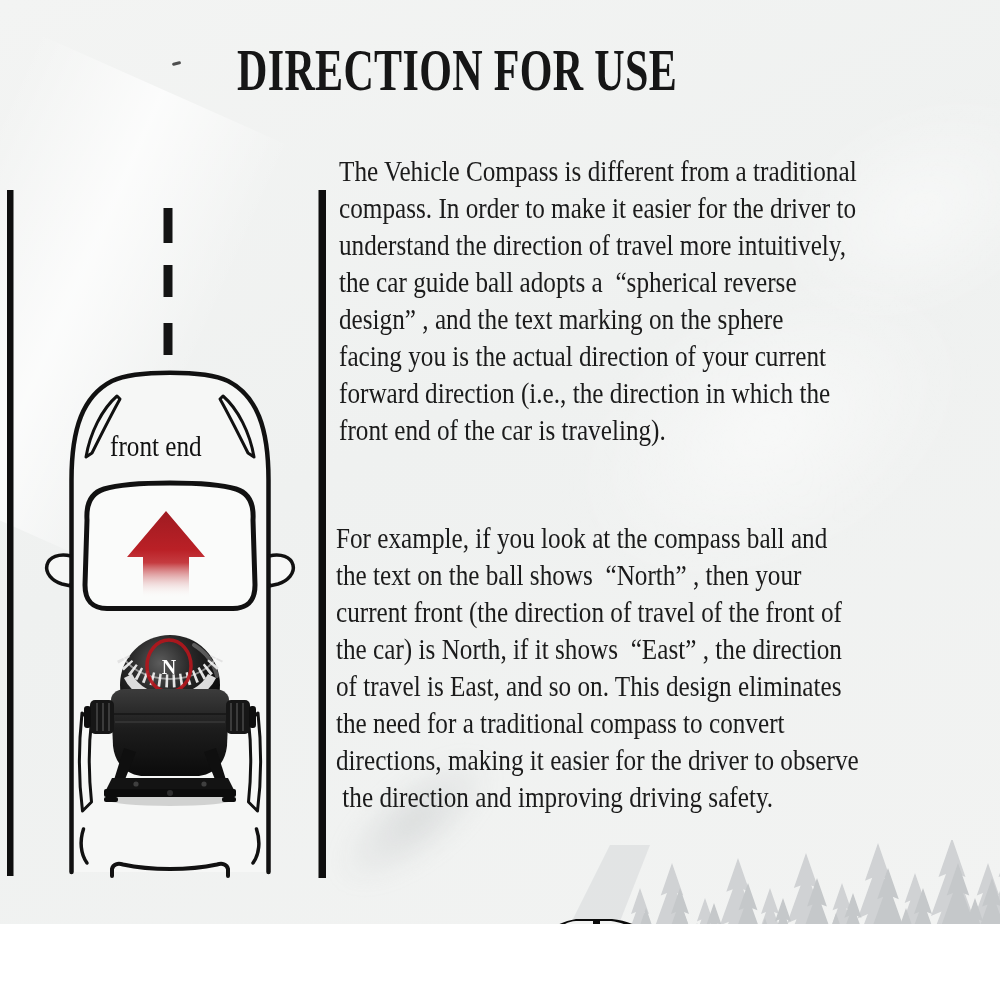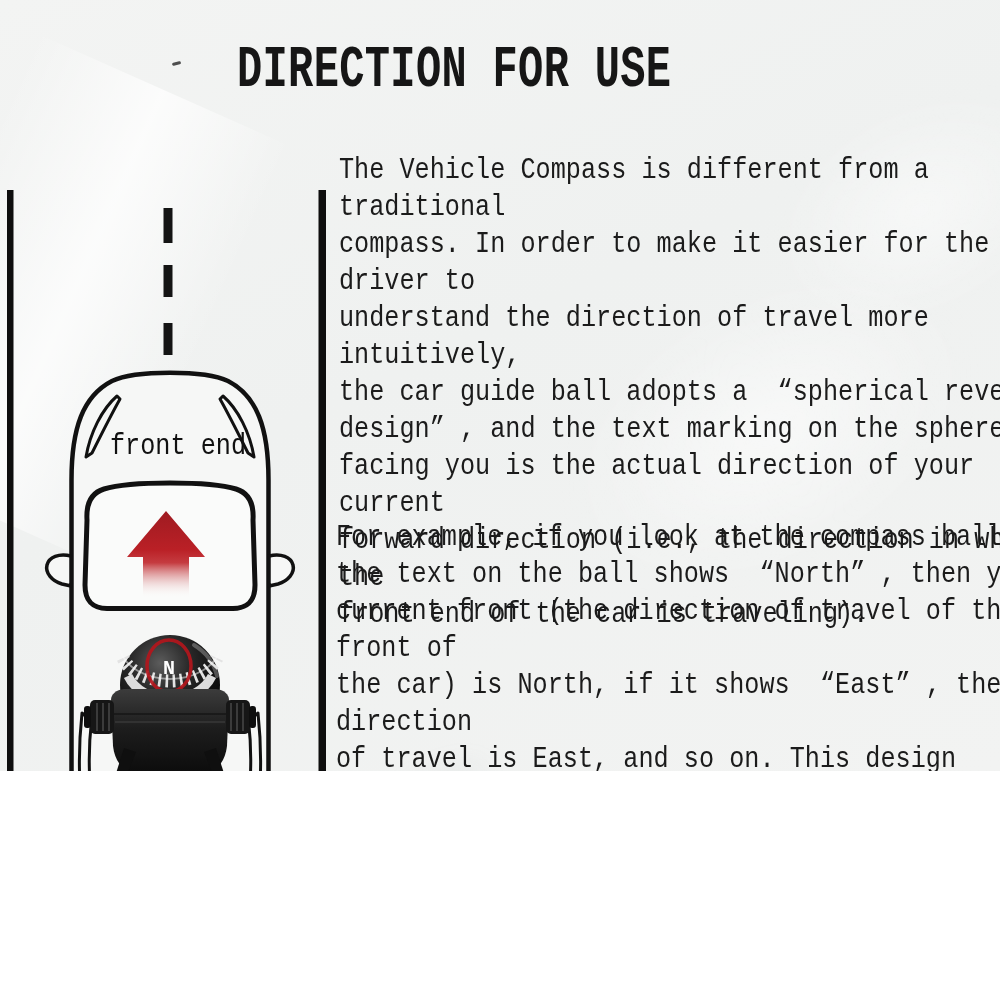--- a/index.html
+++ b/index.html
@@ -1,19 +1,19 @@
 <!DOCTYPE html>
 <html><head>
 <meta charset="utf-8">
 <style>
   html,body{margin:0;padding:0;}
   .canvas{
-    position:relative; width:1000px; height:771px; overflow:hidden;
+    position:relative; width:1000px; height:924px; overflow:hidden;
     background:linear-gradient(155deg,#f3f4f3 0%,#eff1f0 45%,#f2f3f2 100%);
-    font-family:Liberation Mono, monospace; color:#1a1a1a;
+    font-family:Liberation Serif, serif; color:#1a1a1a;
   }
   .tex{position:absolute; pointer-events:none;}
   .tex1{left:-70px; top:70px; width:280px; height:460px; transform:rotate(24deg);
         background:linear-gradient(to right, rgba(255,255,255,0), rgba(255,255,255,.75) 50%, rgba(255,255,255,0));}
   .tex2{left:560px; top:300px; width:420px; height:260px; transform:rotate(-28deg); filter:blur(14px);
         background:radial-gradient(ellipse at center, rgba(255,255,255,.55), rgba(255,255,255,0) 70%);}
   .tex3{left:320px; top:780px; width:190px; height:80px; transform:rotate(-38deg); filter:blur(9px);
         background:radial-gradient(ellipse at center, rgba(168,172,175,.30), rgba(168,172,175,0) 72%);}
   .tex4{left:820px; top:60px; width:200px; height:300px; transform:rotate(62deg); filter:blur(12px);
         background:radial-gradient(ellipse at center, rgba(255,255,255,.5), rgba(255,255,255,0) 70%);}

